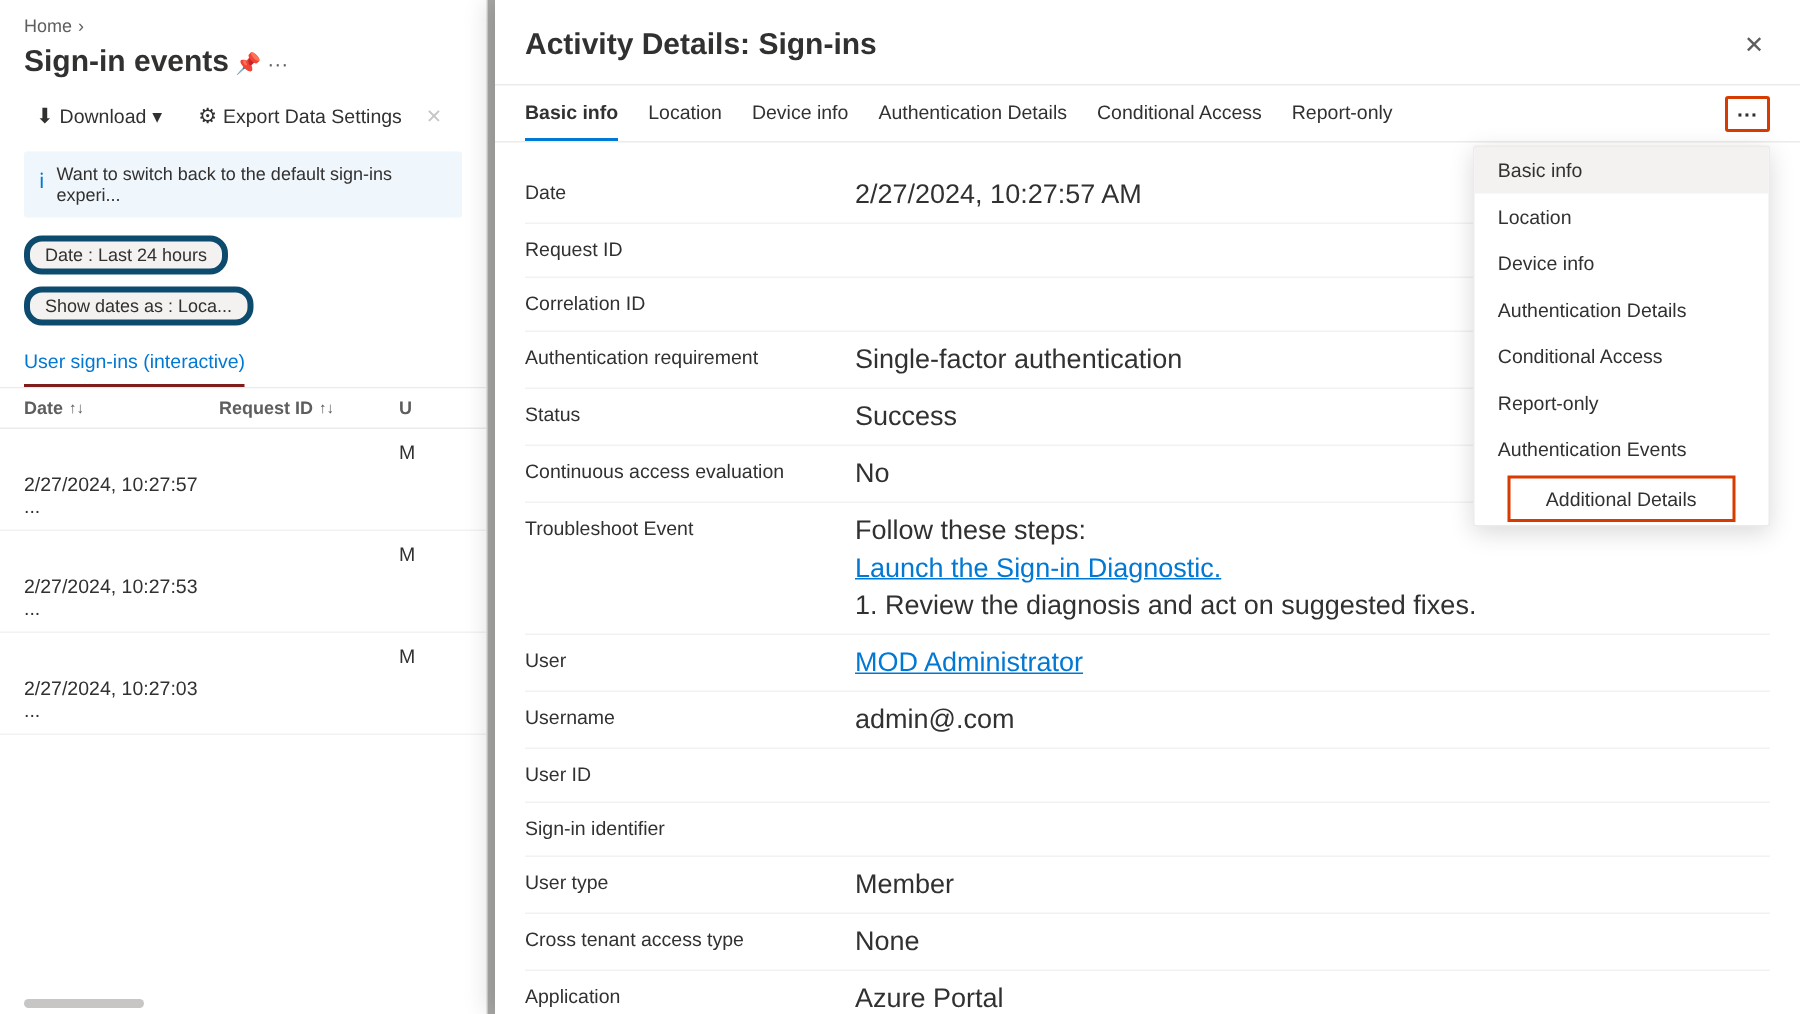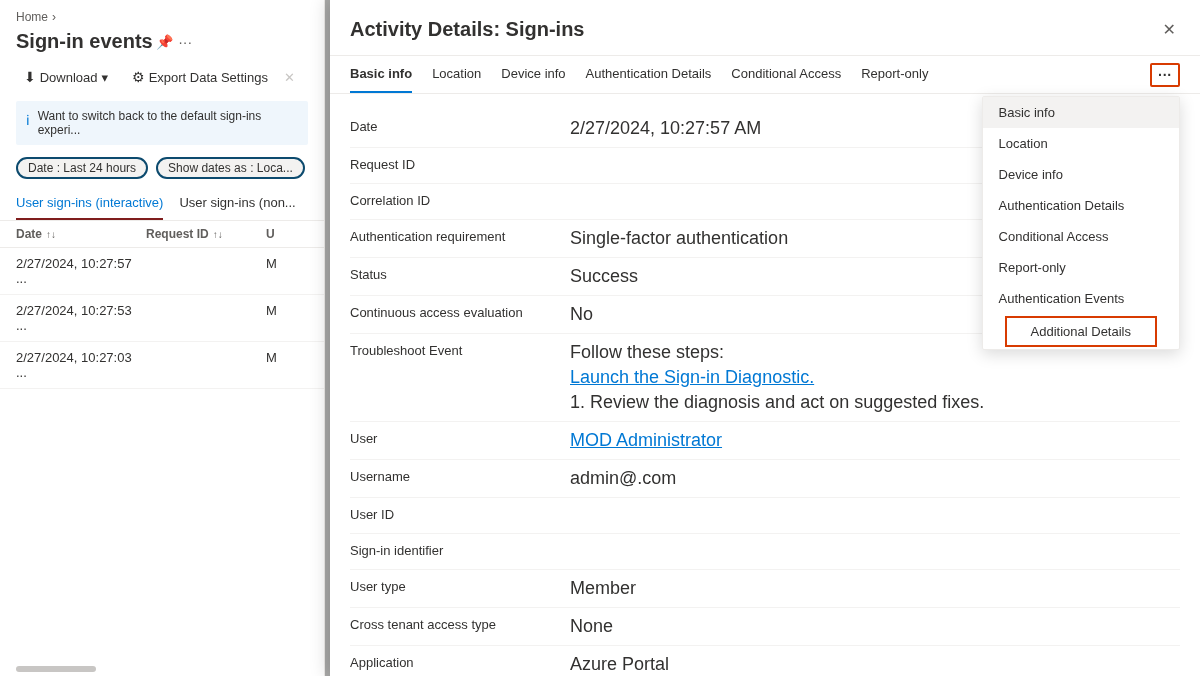--- a/index.html
+++ b/index.html
@@ -79,21 +79,21 @@
 
     .filter-row {
       display: flex;
       align-items: center;
       padding: 4px 16px 8px;
       gap: 8px;
       flex-wrap: wrap;
     }
     .filter-chip {
       background: #f3f2f1;
-      border: 2px solid #0c4a6e;
+      border: 4px solid #0c4a6e;
       border-radius: 12px;
       padding: 2px 10px;
       font-size: 12px;
       cursor: pointer;
     }
 
     .tabs-row {
       display: flex;
       border-bottom: 1px solid #edebe9;
       padding: 0 16px;
@@ -128,21 +128,21 @@
     .sort-icon { font-size: 10px; color: #605e5c; }
 
     .table-body { overflow-y: auto; flex: 1; }
     .table-row {
       display: flex;
       padding: 8px 16px;
       border-bottom: 1px solid #f3f2f1;
       font-size: 13px;
       cursor: pointer;
     }
-    .row-date { width: 130px; color: #323130; }
+    .row-date { width: 130px; color: #323130; margin-top: 21px; }
     .row-reqid { width: 120px; color: #323130; overflow: hidden; text-overflow: ellipsis; white-space: nowrap; }
     .row-user { flex: 1; overflow: hidden; text-overflow: ellipsis; white-space: nowrap; }
 
     .scroll-hint {
       padding: 4px 16px;
       display: flex;
       align-items: center;
       gap: 4px;
     }
     .scroll-thumb {
@@ -319,21 +319,20 @@
     <span>Want to switch back to the default sign-ins experi...</span>
   </div>
 
   <div class="filter-row">
     <div class="filter-chip">Date : Last 24 hours</div>
     <div class="filter-chip">Show dates as : Loca...</div>
   </div>
 
   <div class="tabs-row">
     <div class="tab active">User sign-ins (interactive)</div>
-    <div class="tab">User sign-ins (non...</div>
   </div>
 
   <div class="table-header">
     <div class="col-date">
       <span>Date</span>
       <span class="sort-icon">↑↓</span>
     </div>
     <div class="col-reqid">
       <span>Request ID</span>
       <span class="sort-icon">↑↓</span>

